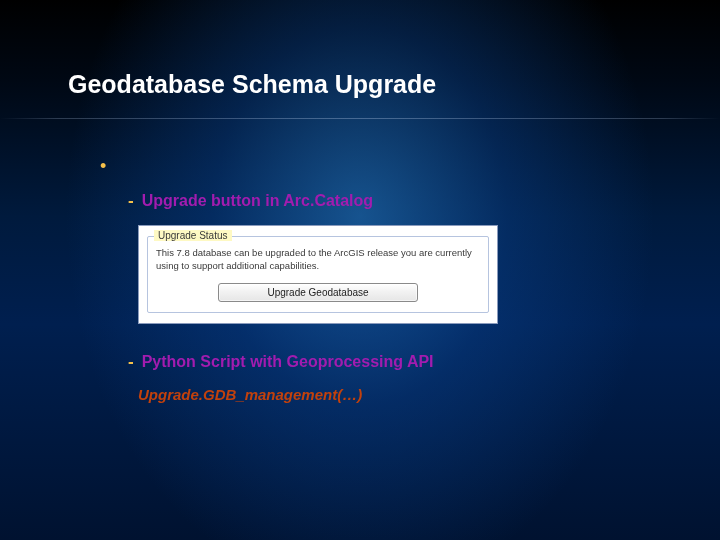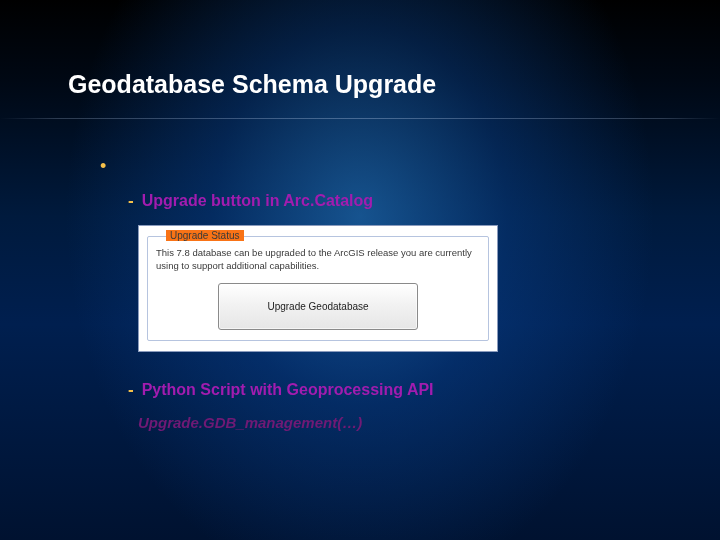--- a/index.html
+++ b/index.html
@@ -101,56 +101,55 @@
     border: 1px solid #b6c4df;
     border-radius: 2px;
     margin-top: 6px;
     padding: 6px 8px 10px 8px;
     position: relative;
   }
   .groupbox-legend {
     position: absolute;
     top: -7px;
     left: 6px;
-    background: #f97316;
+    background: #fef9c3;
     padding: 0 4px;
     font-size: 10px;
     color: #3a3a3a;
-    margin-left: 12px;
   }
   .groupbox-text {
     font-size: 9.5px;
     line-height: 1.35;
     color: #3a3a3a;
     margin-top: 4px;
     margin-bottom: 10px;
   }
   .win-button {
     display: block;
     width: 200px;
     margin: 0 auto;
     font-size: 10px;
     font-family: Tahoma, Arial, sans-serif;
     color: #222222;
     text-align: center;
-    padding: 17px 0;
+    padding: 3px 0;
     background: linear-gradient(180deg, #ffffff 0%, #f2f2f2 45%, #e6e6e6 100%);
     border: 1px solid #8a8a8a;
     border-radius: 3px;
     box-shadow: 0 0 0 1px rgba(255,255,255,0.6) inset;
     cursor: pointer;
   }
 
   .code-line {
     margin-left: 38px;
     margin-top: 14px;
     font-size: 15px;
     font-style: italic;
     font-weight: bold;
-    color: #701a75;
+    color: #c2410c;
   }
 </style>
 </head>
 <body>
 
 <div class="slide-title">Geodatabase Schema Upgrade</div>
 <div class="title-underline"></div>
 
 <div class="content">
 

